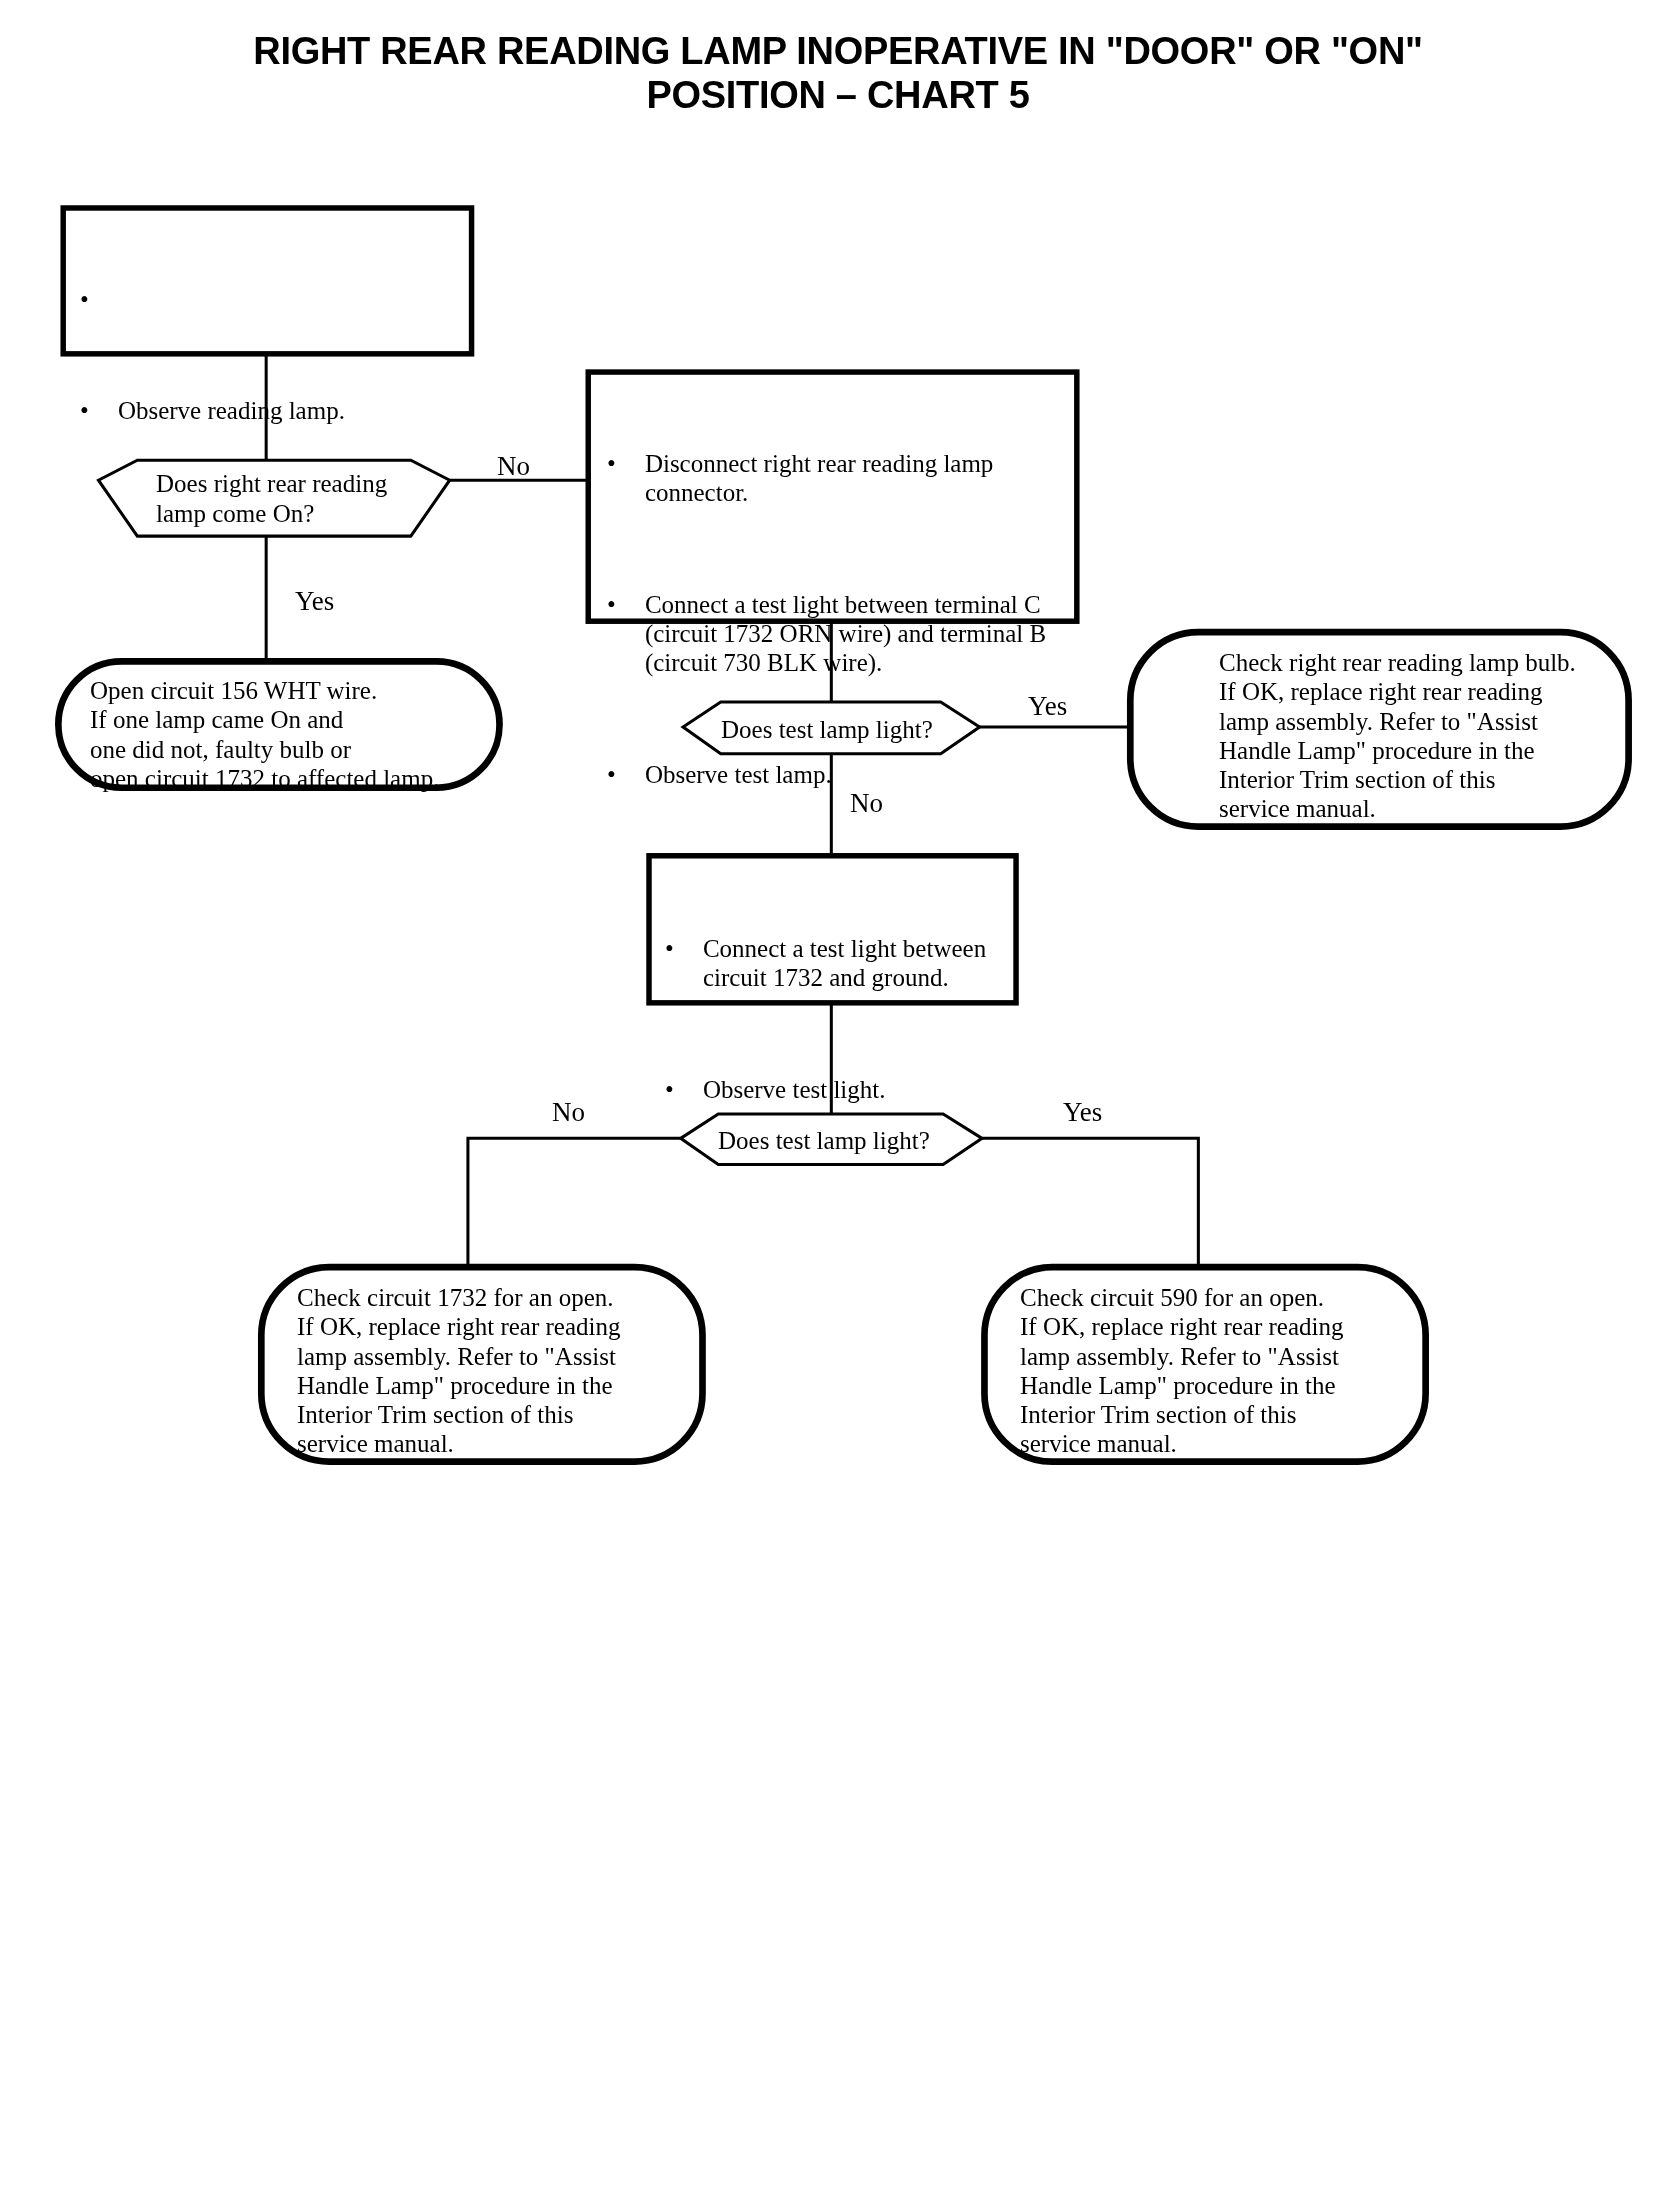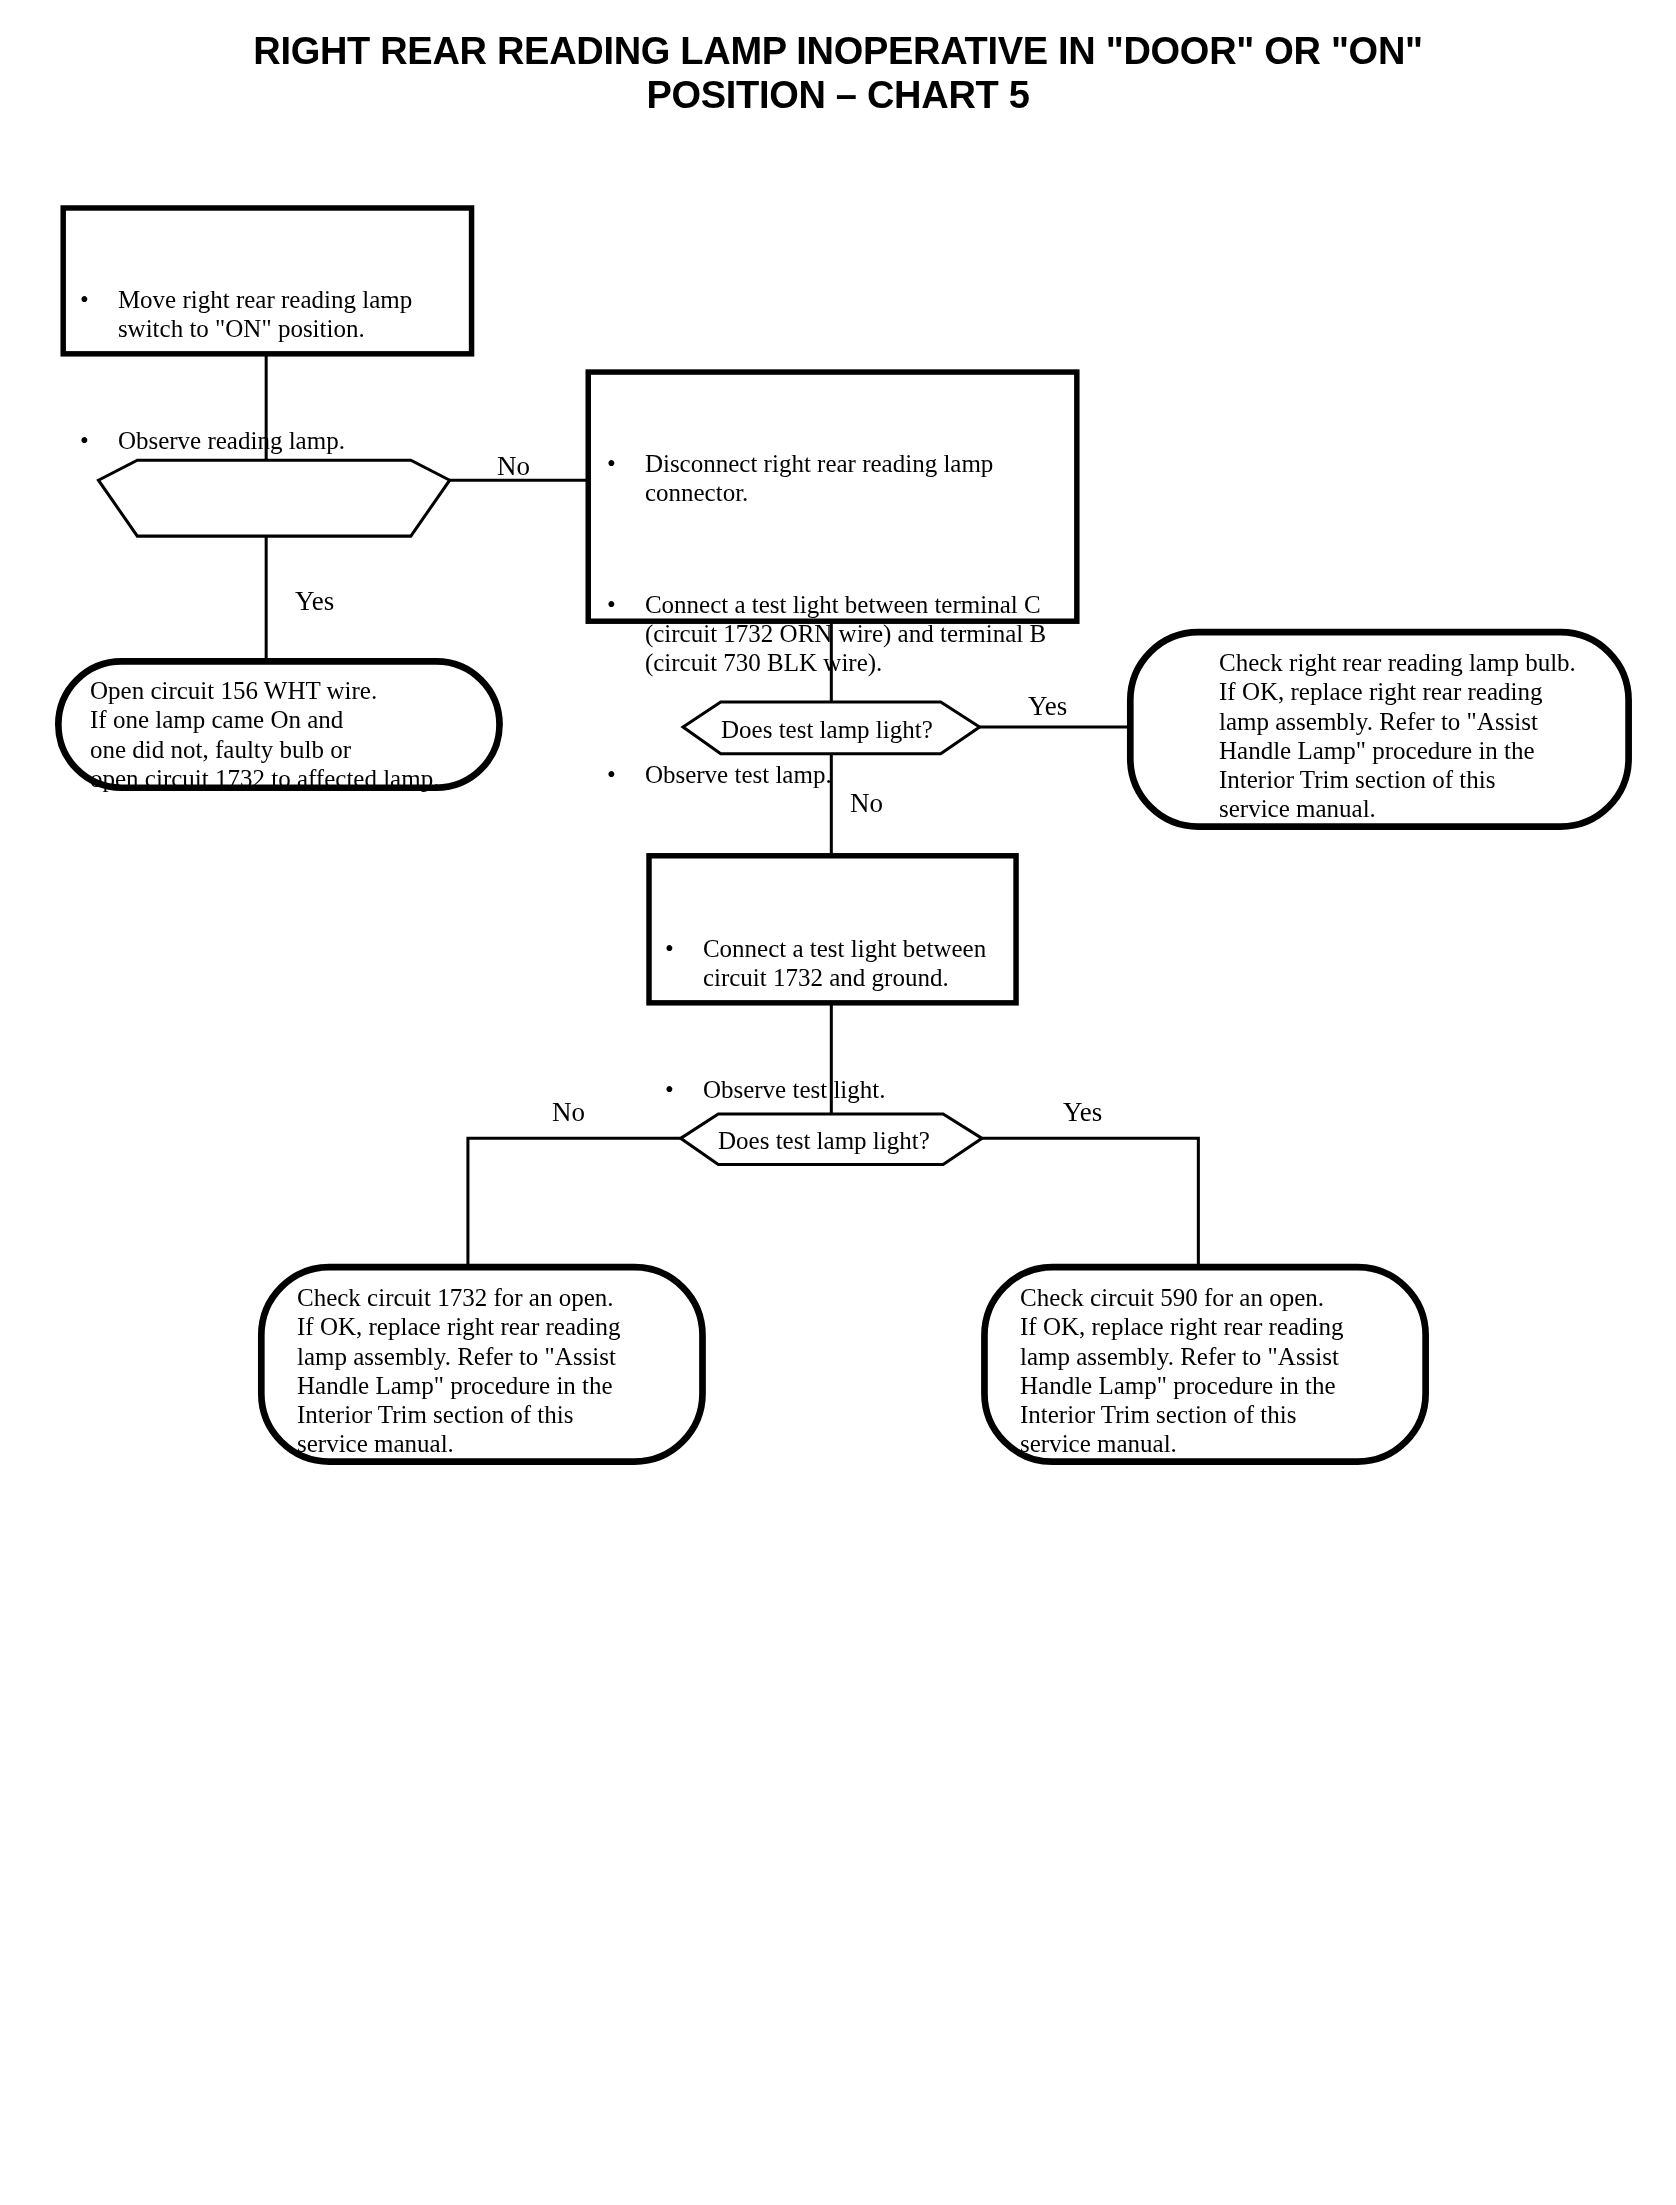--- a/index.html
+++ b/index.html
@@ -145,29 +145,29 @@
     <polygon class="shape-hex" points="1182,1833 1552,1833 1616,1873 1552,1916 1182,1916 1120,1873"></polygon>
 
     <rect class="shape-term" x="430" y="2085" width="726" height="320" rx="112" ry="112"></rect>
 
     <rect class="shape-term" x="1620" y="2085" width="726" height="320" rx="112" ry="112"></rect>
   </svg>
 
   <div class="txt bullets" style="left:75px; top:226px; width:389px;">
     <div class="bullet-row">
       <span class="bullet-dot">•</span>
-      <span class="bullet-text">Move right rear reading lamp
-switch to "ON" position.</span>
     </div>
     <div class="bullet-row">
       <span class="bullet-dot">•</span>
       <span class="bullet-text">Observe reading lamp.</span>
     </div>
   </div>
 
+  <div class="txt hex-label" style="left:156px; top:469px; width:255px;">Does right rear reading
+lamp come On?</div>
 
   <div class="txt bullets" style="left:602px; top:390px; width:474px;">
     <div class="bullet-row">
       <span class="bullet-dot">•</span>
       <span class="bullet-text">Disconnect right rear reading lamp
 connector.</span>
     </div>
     <div class="bullet-row">
       <span class="bullet-dot">•</span>
       <span class="bullet-text">Connect a test light between terminal C

